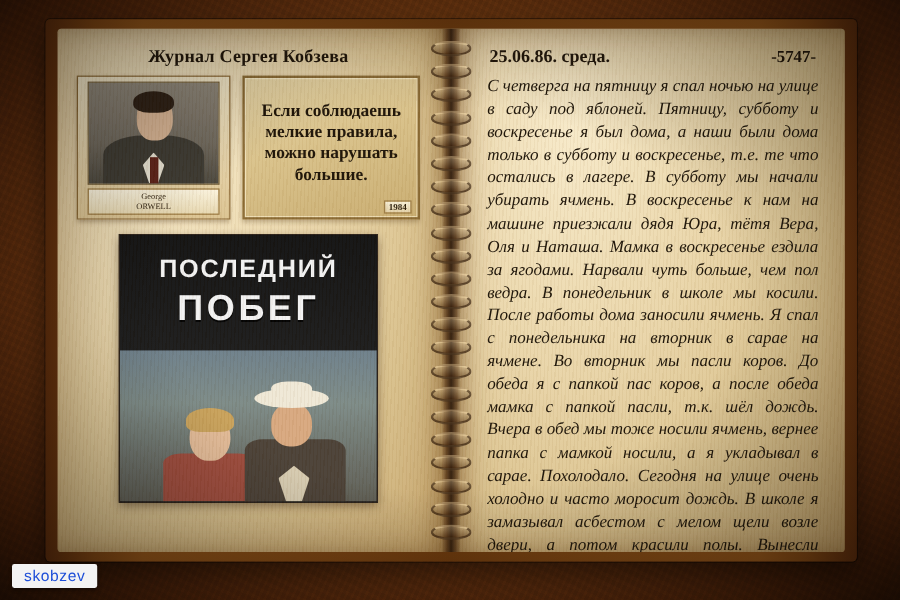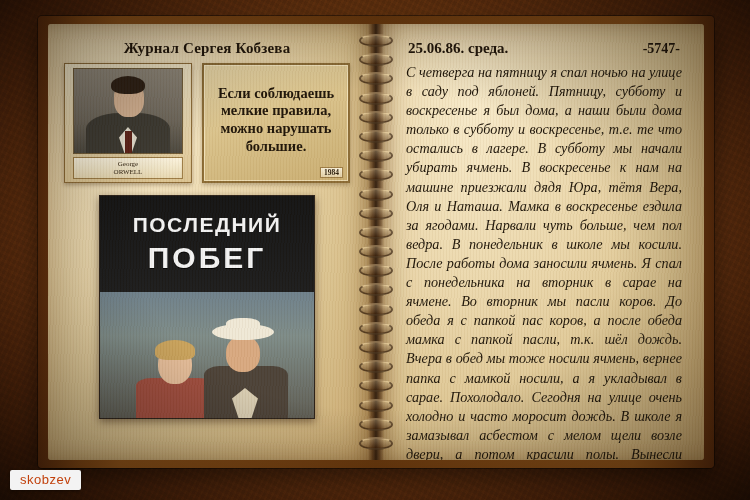--- a/index.html
+++ b/index.html
@@ -184,21 +184,21 @@
   }
   .diary-num{font-size:14px;}
   .diary-body{
     font-style:italic;font-size:14.2px;line-height:1.345;color:#1b1206;
     text-align:justify;padding-right:4px;
   }
 
   
   .watermark{
     position:absolute;left:10px;bottom:10px;
-    background:#f3f3f3;color:#c2410c;
+    background:#f3f3f3;color:#1d4ed8;
     font-family:"Liberation Sans", sans-serif;font-size:13px;letter-spacing:0.5px;
     padding:2px 10px 3px;border-radius:2px;
     box-shadow:0 1px 3px rgba(0,0,0,0.4);
     margin-top:13px;
   }
 </style>
 </head>
 <body>
 
 <div class="stage">

